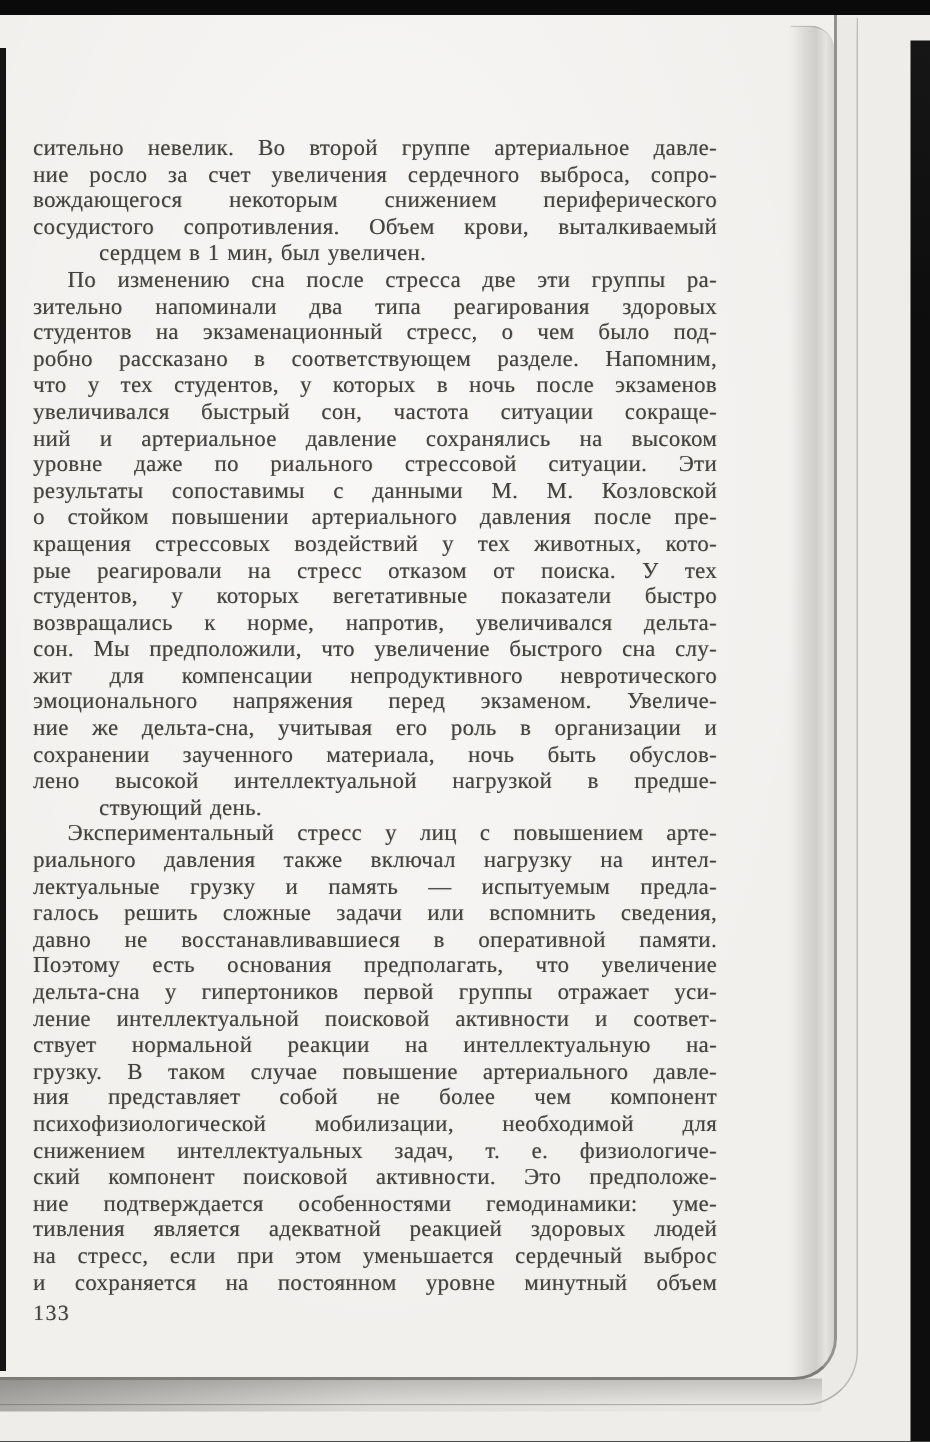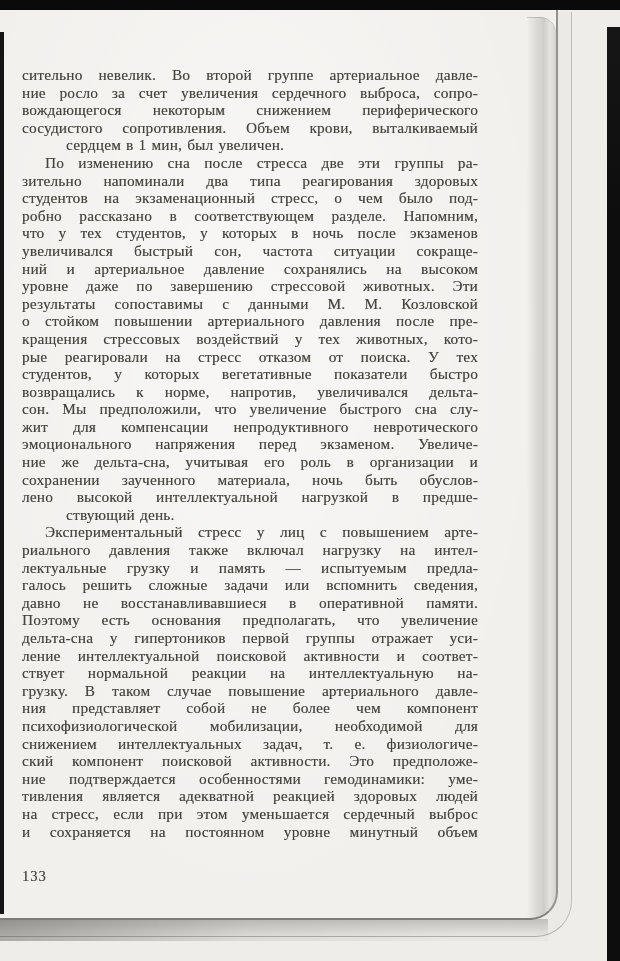--- a/index.html
+++ b/index.html
@@ -80,21 +80,21 @@
       rgba(128,125,118,0.30) 58%,
       rgba(128,125,118,0.10) 80%,
       rgba(128,125,118,0.26) 100%);
     border-top-right-radius: 16px;
     border-top: 1px solid rgba(128,125,118,0.35);
   }
 
   
   .text-block {
     position: absolute;
-    left: 22px; top: 56px;
+    left: 22px; top: 80px;
     width: 456px;
     color: #45433e;
     font-size: 15.2px;
     line-height: 17.6px;
     letter-spacing: 0.25px;
     word-spacing: 1px;
     text-shadow: 0.3px 0.3px 0.5px rgba(69,67,62,0.5);
   }
   .line {
     text-align: justify;
@@ -154,21 +154,21 @@
         <div class="line">вождающегося некоторым снижением периферического</div>
         <div class="line">сосудистого сопротивления. Объем крови, выталкиваемый</div>
         <div class="line endline">сердцем в 1 мин, был увеличен.</div>
         <div class="line indent">По изменению сна после стресса две эти группы ра-</div>
         <div class="line">зительно напоминали два типа реагирования здоровых</div>
         <div class="line">студентов на экзаменационный стресс, о чем было под-</div>
         <div class="line">робно рассказано в соответствующем разделе. Напомним,</div>
         <div class="line">что у тех студентов, у которых в ночь после экзаменов</div>
         <div class="line">увеличивался быстрый сон, частота ситуации сокраще-</div>
         <div class="line">ний и артериальное давление сохранялись на высоком</div>
-        <div class="line">уровне даже по завершению стрессовой животных. Эти</div>
+        <div class="line">уровне даже по риального стрессовой ситуации. Эти</div>
         <div class="line">результаты сопоставимы с данными М. М. Козловской</div>
         <div class="line">о стойком повышении артериального давления после пре-</div>
         <div class="line">кращения стрессовых воздействий у тех животных, кото-</div>
         <div class="line">рые реагировали на стресс отказом от поиска. У тех</div>
         <div class="line">студентов, у которых вегетативные показатели быстро</div>
         <div class="line">возвращались к норме, напротив, увеличивался дельта-</div>
         <div class="line">сон. Мы предположили, что увеличение быстрого сна слу-</div>
         <div class="line">жит для компенсации непродуктивного невротического</div>
         <div class="line">эмоционального напряжения перед экзаменом. Увеличе-</div>
         <div class="line">ние же дельта-сна, учитывая его роль в организации и</div>

